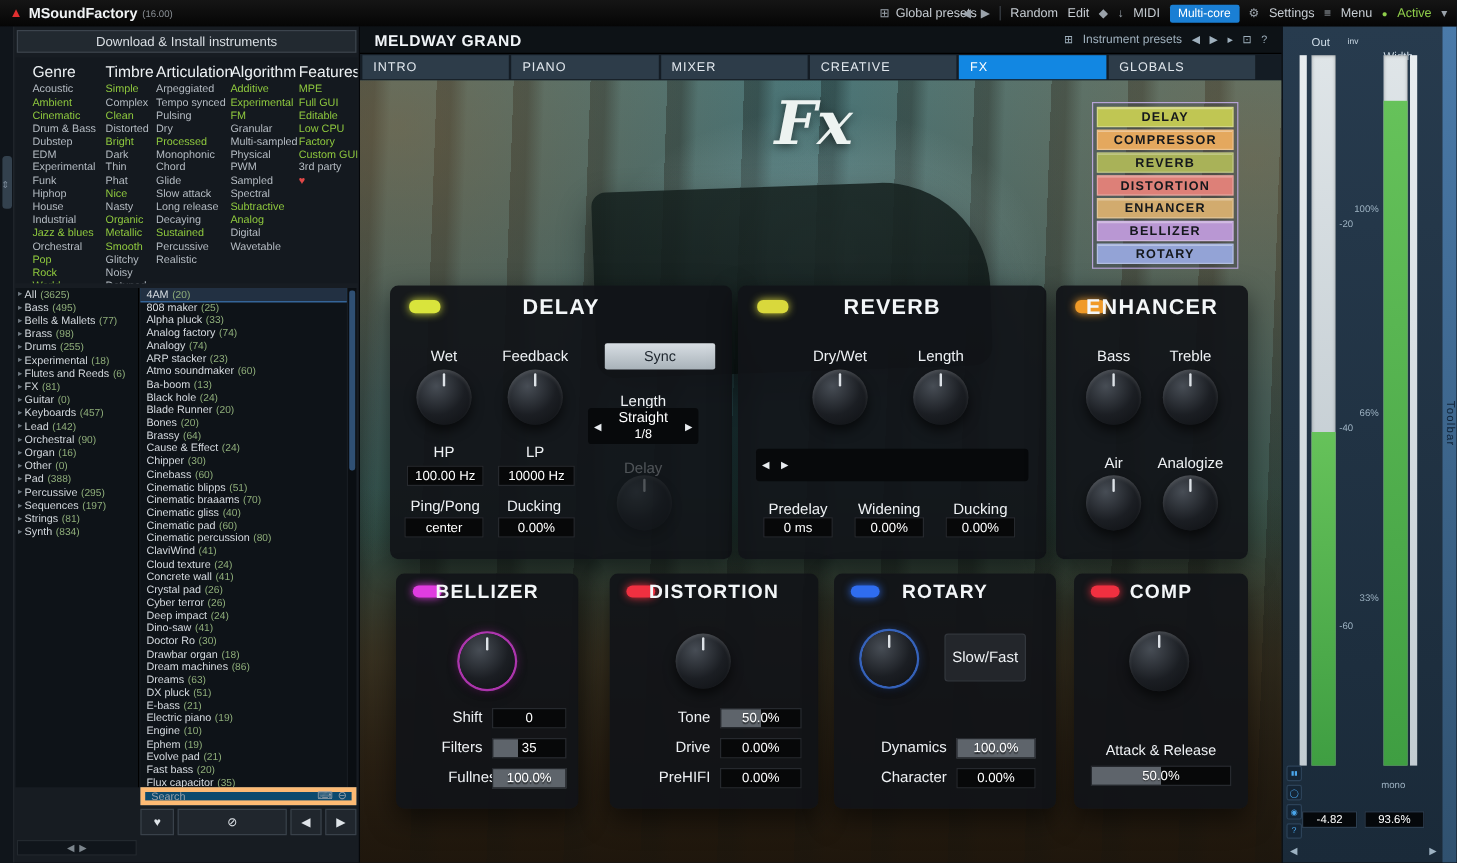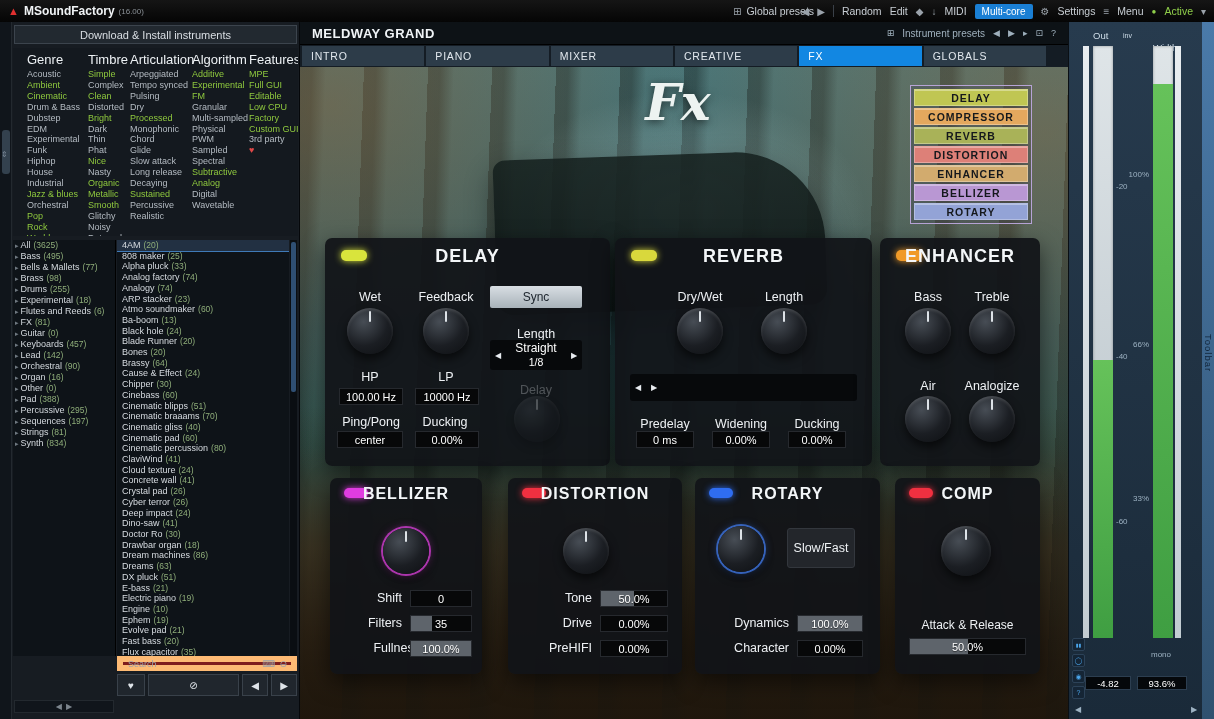--- a/index.html
+++ b/index.html
@@ -35,21 +35,21 @@
 .tag.heart{color:#e04848}
 .categories{position:absolute;left:13px;top:218px;width:103px;height:416px;background:#0e1318;overflow:hidden;border-right:1px solid #000}
 .cat-item{display:flex;align-items:center;font-size:9px;line-height:11px;color:#d3d8dd;white-space:nowrap;padding-left:2px}
 .cat-arrow{color:#6f7880;font-size:7px;margin-right:2px}
 .cnt{color:#8fae7a;margin-left:3px;font-size:8.5px}
 .presets{position:absolute;left:117px;top:218px;width:172px;height:416px;background:#0e1318;overflow:hidden}
 .preset-item{display:flex;align-items:center;font-size:9px;line-height:10.7px;color:#d6dbe0;white-space:nowrap;padding-left:5px}
 .preset-item.selected{background:#223042;outline:1px solid #3f7ab8}
 .presets-scroll{position:absolute;left:290px;top:218px;width:7px;height:416px;background:#0a0e12}
 .presets-thumb{position:absolute;left:1px;top:2px;width:5px;height:150px;background:#2f4f73;border-radius:2px}
-.search-row{position:absolute;left:117px;top:634px;width:180px;height:15px;display:flex;align-items:center;background:#7f1d1d;border:6px solid #fdba74}
+.search-row{position:absolute;left:117px;top:634px;width:180px;height:15px;display:flex;align-items:center;background:#0c4a6e;border:4px solid #fdba74}
 .search-label{font-size:9px;color:#9aa2aa;padding-left:5px;flex:1}
 .search-icons{display:flex;gap:4px;padding-right:4px;font-size:9px;color:#9aa2aa}
 .lp-bottom{position:absolute;left:117px;top:652px;width:180px;height:22px;display:flex;gap:3px}
 .lp-btn{background:#20262d;border:1px solid #39414a;display:flex;align-items:center;justify-content:center;font-size:10px;color:#dfe4e9;height:22px;width:26px}
 .lp-btn.wide{flex:1}
 .lp-hscroll{position:absolute;left:14px;top:678px;width:100px;height:13px;display:flex;align-items:center;justify-content:center;gap:4px;color:#7c858d;font-size:8px;background:#10151b;border:1px solid #23292f}
 
 
 #main{position:absolute;left:300px;top:22px;width:768px;height:697px}
 #main-header{position:absolute;top:0;left:0;width:100%;height:23px;background:#0d1216;display:flex;align-items:center;padding:0 12px;border-bottom:1px solid #000}
@@ -646,21 +646,21 @@
           <div class="fx-btn" data-interactable="true" style="background: rgb(147, 163, 214);">ROTARY</div>
         </div>
 
       <div class="panel" id="p-delay" data-interactable="false">
         <span class="led" data-interactable="true" style="background: rgb(217, 228, 60); box-shadow: rgb(217, 228, 60) 0px 0px 7px;"></span>
         <div class="ptitle" data-interactable="false">DELAY</div>
         <div class="klabel" style="left:25px;top:52px;width:40px" data-interactable="false">Wet</div>
         <div class="knob" style="left:22px;top:70px" data-interactable="true"></div>
         <div class="klabel" style="left:91px;top:52px;width:60px" data-interactable="false">Feedback</div>
         <div class="knob" style="left:98px;top:70px" data-interactable="true"></div>
-        <div class="sync-btn" style="left:165px;top:48px;width:92px;height:22px" data-interactable="true">Sync</div>
+        <div class="sync-btn" style="left:179px;top:48px;width:92px;height:22px" data-interactable="true">Sync</div>
         <div class="klabel" style="left:176px;top:89px;width:70px" data-interactable="false">Length</div>
         <div class="selector" style="left:165px;top:102px;width:92px;height:30px" data-interactable="true">
           <span class="sel-arrow" data-interactable="true">◀</span>
           <span class="sel-body">
             <span class="sel-l1" data-interactable="false">Straight</span>
             <span class="sel-l2" data-interactable="false">1/8</span>
           </span>
           <span class="sel-arrow" data-interactable="true">▶</span>
         </div>
         <div class="klabel" style="left:25px;top:132px;width:40px" data-interactable="false">HP</div>

